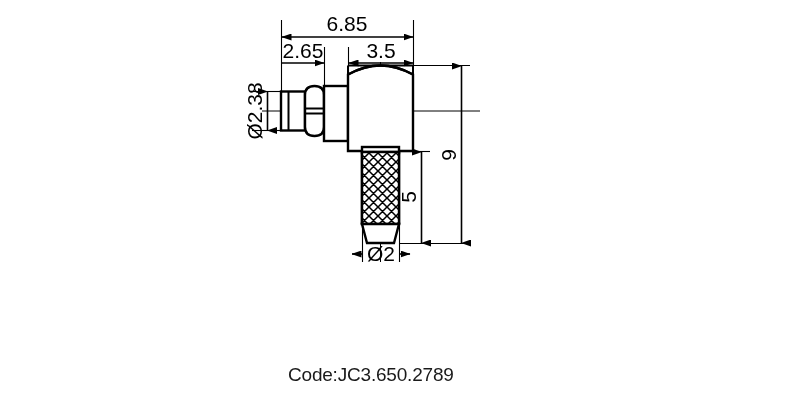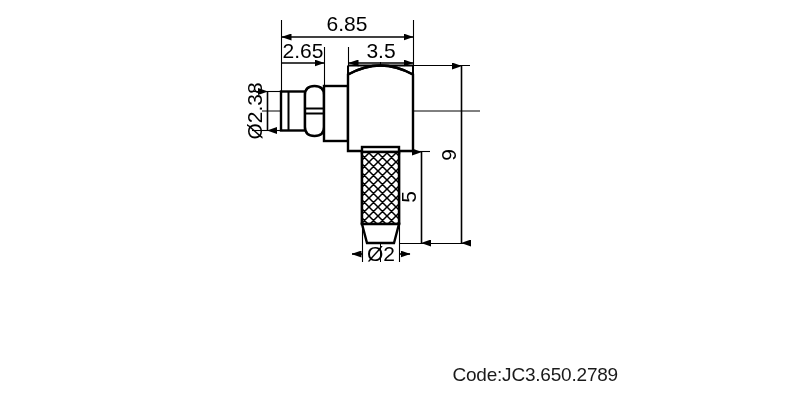--- a/index.html
+++ b/index.html
@@ -37,21 +37,20 @@
     font-family: "Liberation Sans", sans-serif;
     font-size: 19px;
     line-height: 27px;
     letter-spacing: -0.2px;
     color: #1a1a1a;
     white-space: pre;
   }
   .spec-line {
     display: block;
     height: 27px;
-    text-align: right;
   }
 </style>
 </head>
 <body>
 
 <div id="drawing-sheet">
 
   <svg id="drawing-svg" viewBox="0 0 800 400">
 
     <defs>

